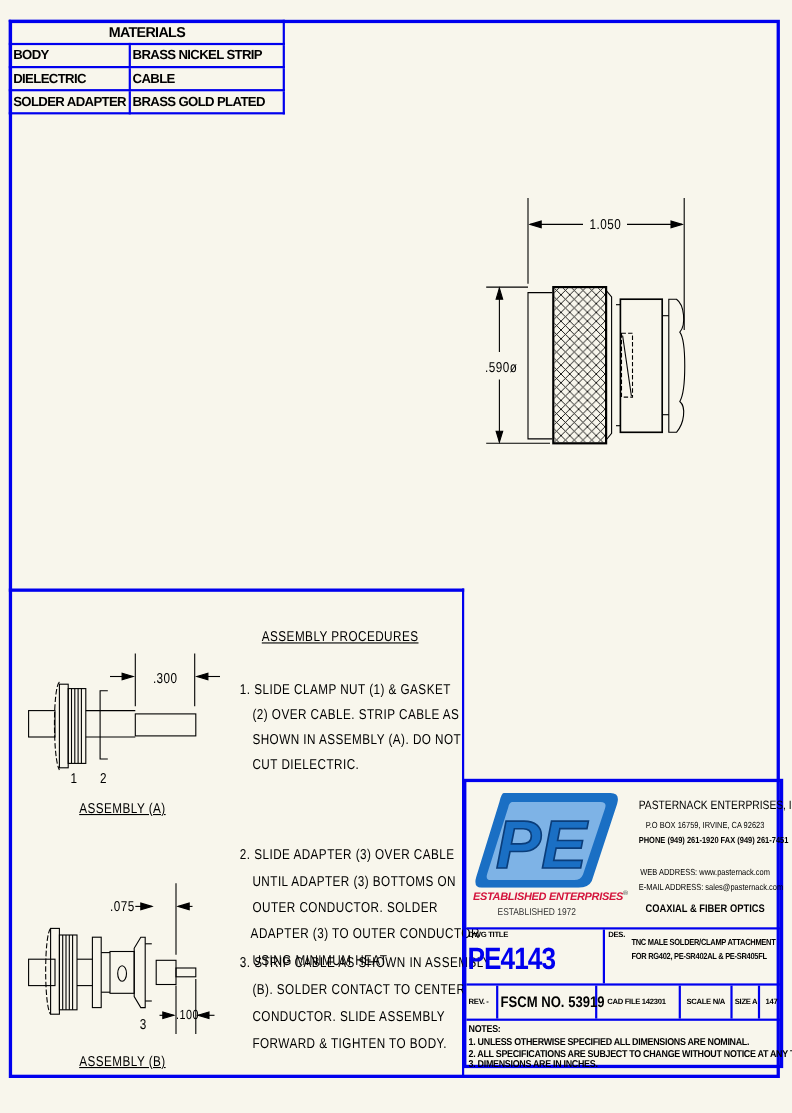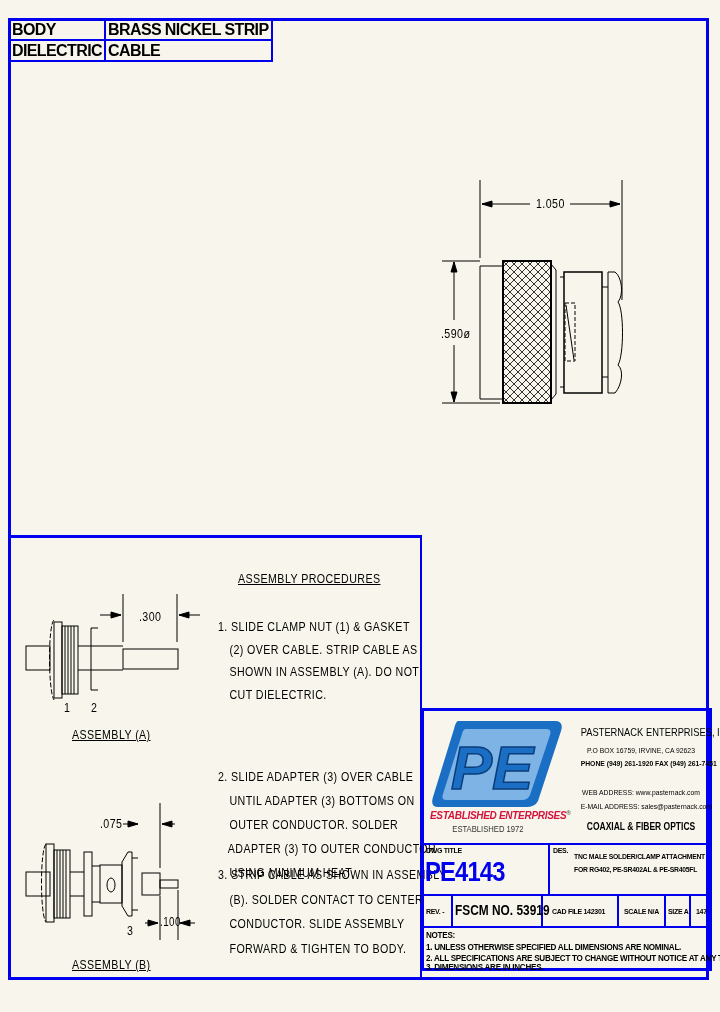--- a/index.html
+++ b/index.html
@@ -1,44 +1,51 @@
 <!DOCTYPE html>
 <html><head>
 <meta charset="utf-8">
 <style>
   html, body { margin:0; padding:0; }
   body { width:720px; height:1012px; background:#f8f6ec; position:relative; overflow:hidden; font-family:"Liberation Sans", sans-serif; color:#000; }
   .abs { position:absolute; }
   .frame { position:absolute; left:8px; top:18px; width:701px; height:962px; border:3px solid #0000ee; box-sizing:border-box; }
   .mat { position:absolute; left:8px; top:18px; width:251px; border-collapse:collapse; }
-  .mat td { border:2px solid #0000ee; font-weight:bold; font-size:16px; letter-spacing:-0.6px; padding:1px 2px; height:17px; line-height:17px; white-space:nowrap; transform-origin:left; }
+  .mat td { border:2px solid #0000ee; font-weight:bold; font-size:12px; letter-spacing:-0.6px; padding:1px 2px; height:17px; line-height:17px; white-space:nowrap; transform-origin:left; }
   .mat .hdr { text-align:center; font-size:13px; }
   .cad { font-family:"Liberation Sans Narrow","Liberation Sans", sans-serif; font-size:13px; letter-spacing:0.5px; transform:scaleX(0.82); transform-origin:left top; white-space:nowrap; }
   .lower { position:absolute; left:8px; top:535px; width:414px; height:445px; border-top:3px solid #0000ee; border-right:2px solid #0000ee; box-sizing:border-box; }
   .tb { position:absolute; left:421px; top:708px; width:291px; height:263px; border:3px solid #0000ee; box-sizing:border-box; background:transparent; }
   .hl { position:absolute; left:0; right:0; height:0; border-top:2px solid #0000ee; }
   .vl { position:absolute; width:0; border-left:2px solid #0000ee; }
   .sm { font-size:8px; font-weight:bold; letter-spacing:-0.3px; white-space:nowrap; }
   .co { font-size:10px; white-space:nowrap; transform:scaleX(0.85); transform-origin:center; text-align:center; }
   .note { font-size:9px; font-weight:bold; letter-spacing:-0.3px; white-space:nowrap; transform:scaleX(0.9); transform-origin:left; }
 </style>
 </head>
 <body>
 
 <div class="frame"></div>
 
 <table class="mat">
   <tbody>
+      <tr>
+        <td colspan="2" class="hdr">MATERIALS</td>
+      </tr>
   <tr>
         <td style="width:86px">BODY</td>
         <td>BRASS NICKEL STRIP</td>
       </tr>
   <tr>
         <td>DIELECTRIC</td>
         <td>CABLE</td>
+      </tr>
+  <tr>
+        <td>SOLDER ADAPTER</td>
+        <td>BRASS GOLD PLATED</td>
       </tr>
 </tbody>
   </table>
 
 <svg class="abs" style="left:430px;top:180px" width="200" height="230">
   <g stroke="#000" fill="none" stroke-width="1">
 
     <line x1="50" y1="0" x2="50" y2="78"></line>
     <line x1="192" y1="0" x2="192" y2="120"></line>
     <line x1="52" y1="24" x2="100" y2="24"></line>

